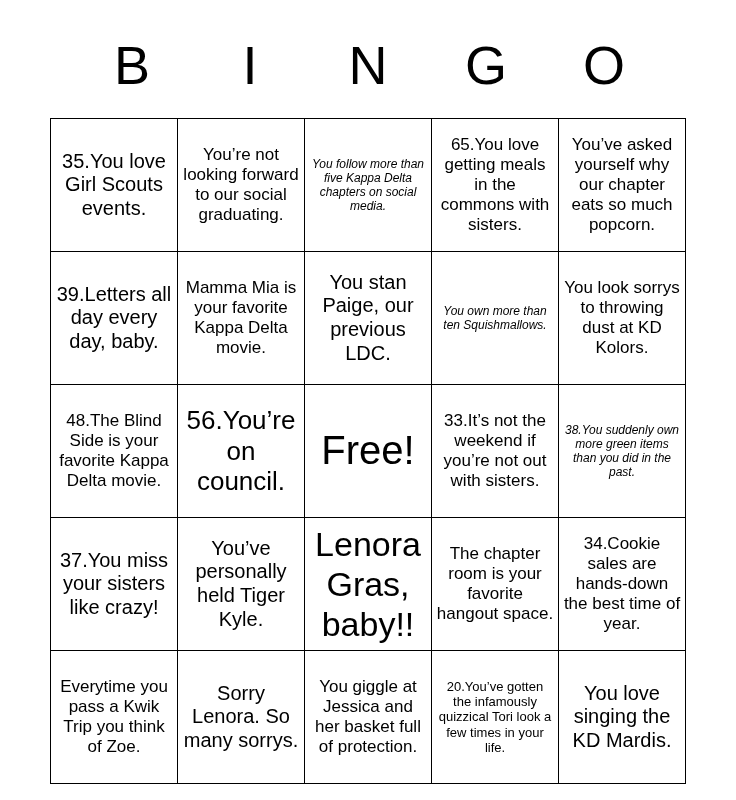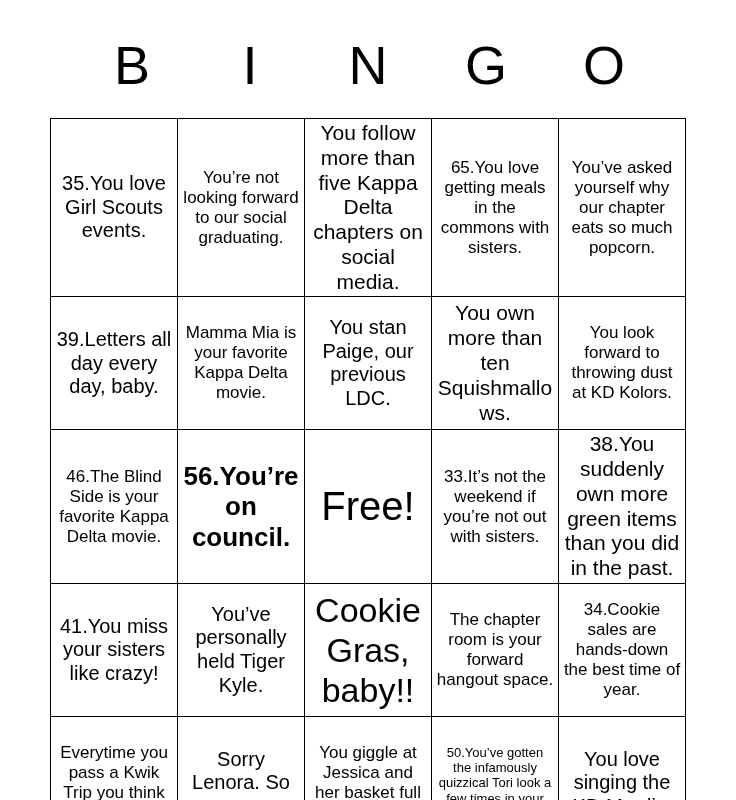--- a/index.html
+++ b/index.html
@@ -55,24 +55,24 @@
     color: #000000;
     overflow: hidden;
     word-wrap: break-word;
   }
   .cell-text {
     display: block;
     line-height: 1.18;
   }
   
   .fs-xs .cell-text { font-size: 13px; }
-  .fs-s  .cell-text { font-size: 21px; }
+  .fs-s  .cell-text { font-size: 12px; font-style: italic; }
   .fs-m  .cell-text { font-size: 17px; }
   .fs-l  .cell-text { font-size: 20px; }
-  .fs-xl .cell-text { font-size: 26px; font-weight: bold; }
+  .fs-xl .cell-text { font-size: 26px; }
   .fs-xxl .cell-text { font-size: 34px; }
   .fs-free .cell-text { font-size: 40px; }
 </style>
 </head>
 <body>
 
 <div id="board">
 
   <div class="header-row">
     <div class="header-letter">B</div>
@@ -108,69 +108,69 @@
         <td class="fs-m">
             <span class="cell-text">Mamma Mia is your favorite Kappa Delta movie.</span>
           </td>
         <td class="fs-l">
             <span class="cell-text">You stan Paige, our previous LDC.</span>
           </td>
         <td class="fs-s">
             <span class="cell-text">You own more than ten Squishmallows.</span>
           </td>
         <td class="fs-m">
-            <span class="cell-text">You look forward to throwing dust at KD Kolors.</span>
+            <span class="cell-text">You look sorrys to throwing dust at KD Kolors.</span>
           </td>
       </tr>
       <tr>
         <td class="fs-m">
-            <span class="cell-text">46.The Blind Side is your favorite Kappa Delta movie.</span>
+            <span class="cell-text">48.The Blind Side is your favorite Kappa Delta movie.</span>
           </td>
         <td class="fs-xl">
             <span class="cell-text">56.You’re on council.</span>
           </td>
         <td class="fs-free">
             <span class="cell-text">Free!</span>
           </td>
         <td class="fs-m">
             <span class="cell-text">33.It’s not the weekend if you’re not out with sisters.</span>
           </td>
         <td class="fs-s">
             <span class="cell-text">38.You suddenly own more green items than you did in the past.</span>
           </td>
       </tr>
       <tr>
         <td class="fs-l">
-            <span class="cell-text">41.You miss your sisters like crazy!</span>
+            <span class="cell-text">37.You miss your sisters like crazy!</span>
           </td>
         <td class="fs-l">
             <span class="cell-text">You’ve personally held Tiger Kyle.</span>
           </td>
         <td class="fs-xxl">
-            <span class="cell-text">Cookie Gras, baby!!</span>
+            <span class="cell-text">Lenora Gras, baby!!</span>
           </td>
         <td class="fs-m">
-            <span class="cell-text">The chapter room is your forward hangout space.</span>
+            <span class="cell-text">The chapter room is your favorite hangout space.</span>
           </td>
         <td class="fs-m">
             <span class="cell-text">34.Cookie sales are hands-down the best time of year.</span>
           </td>
       </tr>
       <tr>
         <td class="fs-m">
             <span class="cell-text">Everytime you pass a Kwik Trip you think of Zoe.</span>
           </td>
         <td class="fs-l">
             <span class="cell-text">Sorry Lenora. So many sorrys.</span>
           </td>
         <td class="fs-m">
             <span class="cell-text">You giggle at Jessica and her basket full of protection.</span>
           </td>
         <td class="fs-xs">
-            <span class="cell-text">50.You’ve gotten the infamously quizzical Tori look a few times in your life.</span>
+            <span class="cell-text">20.You’ve gotten the infamously quizzical Tori look a few times in your life.</span>
           </td>
         <td class="fs-l">
             <span class="cell-text">You love singing the KD Mardis.</span>
           </td>
       </tr>
     </tbody>
   </table>
 
 </div>
 

